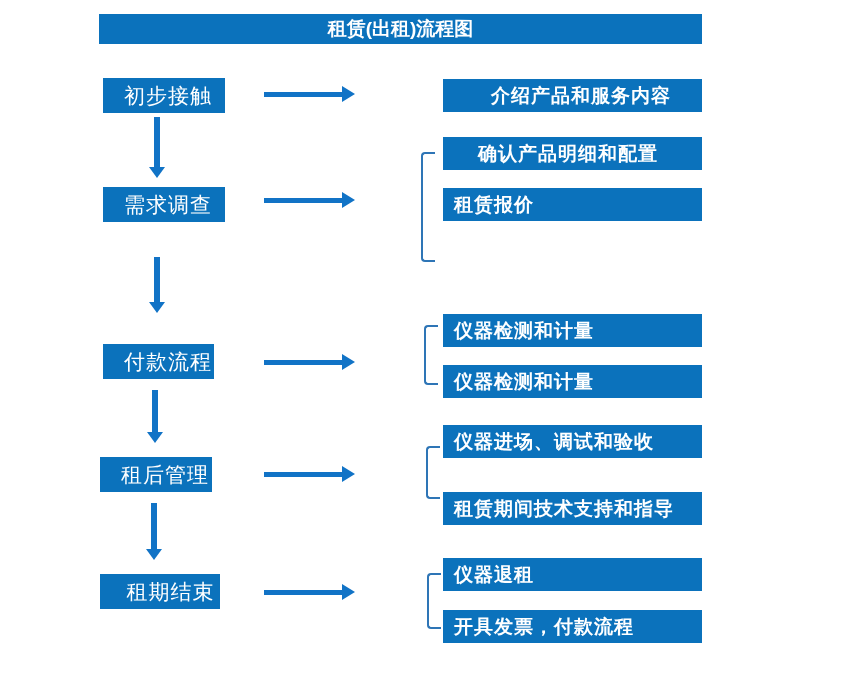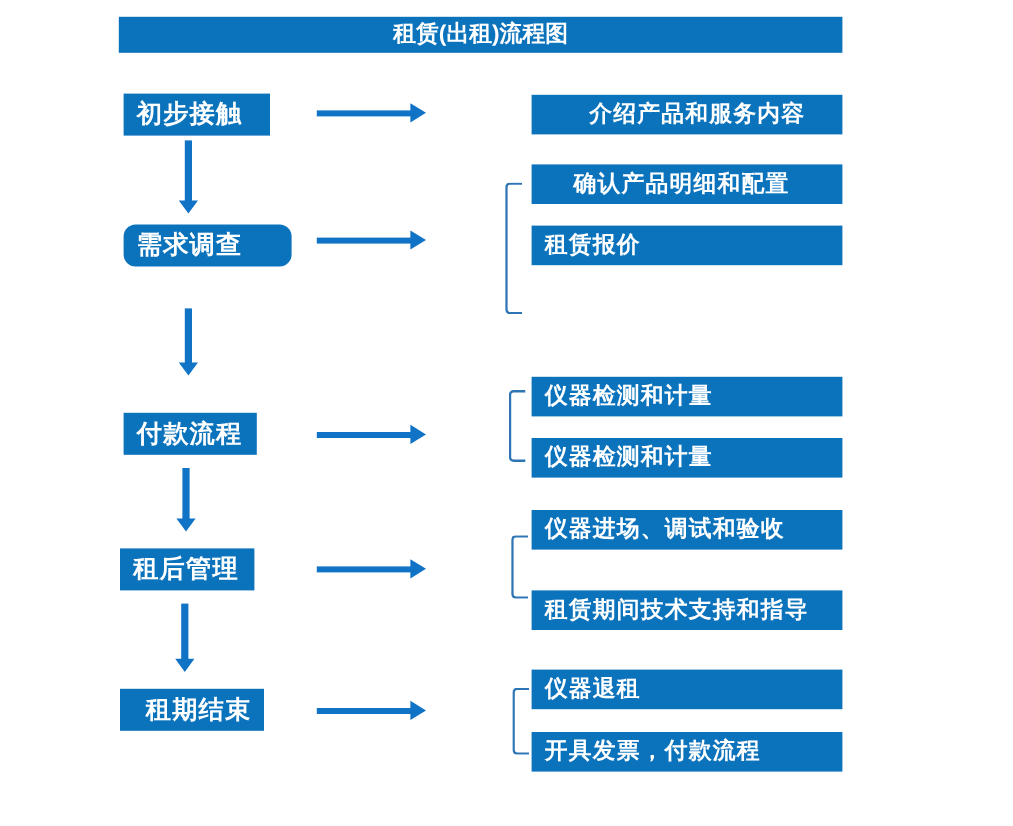--- a/index.html
+++ b/index.html
@@ -27,23 +27,23 @@
     color: var(--text-on-accent);
     font-size: 19px; font-weight: bold;
     text-align: center;
     line-height: 30px;
   }
   .lbox {
     position: absolute;
     height: 35px;
     background: var(--accent);
     color: var(--text-on-accent);
-    font-size: 21px; font-weight: bold;
+    font-size: 21px; font-weight: normal;
     line-height: 35px;
-    padding-left: 11px;
+    padding-left: 21px;
     letter-spacing: 1px;
     white-space: nowrap;
   }
   .rbox {
     position: absolute;
     left: 443px;
     width: 259px; height: 33px;
     background: var(--accent);
     color: var(--text-on-accent);
     font-size: 19px; font-weight: bold;
@@ -87,21 +87,21 @@
   }
 </style>
 </head>
 <body>
 
 <div class="canvas">
 
   <div class="title-bar">租赁(出租)流程图</div>
 
   <div class="lbox" style="left:103px; top:78px;  width:122px;">初步接触</div>
-  <div class="lbox" style="left:103px; top:187px; width:140px;border-radius:10px;">需求调查</div>
+  <div class="lbox" style="left:103px; top:187px; width:122px;">需求调查</div>
   <div class="lbox" style="left:103px; top:344px; width:111px;">付款流程</div>
   <div class="lbox" style="left:100px; top:457px; width:112px;">租后管理</div>
   <div class="lbox" style="left:100px; top:574px; width:120px;text-align:center;">租期结束</div>
 
   <div class="rbox" style="top:79px;padding-left:48px;">介绍产品和服务内容</div>
 
   <div class="rbox" style="top:137px;padding-left:35px;">确认产品明细和配置</div>
   <div class="rbox" style="top:188px;">租赁报价</div>
 
   <div class="rbox" style="top:314px;">仪器检测和计量</div>

